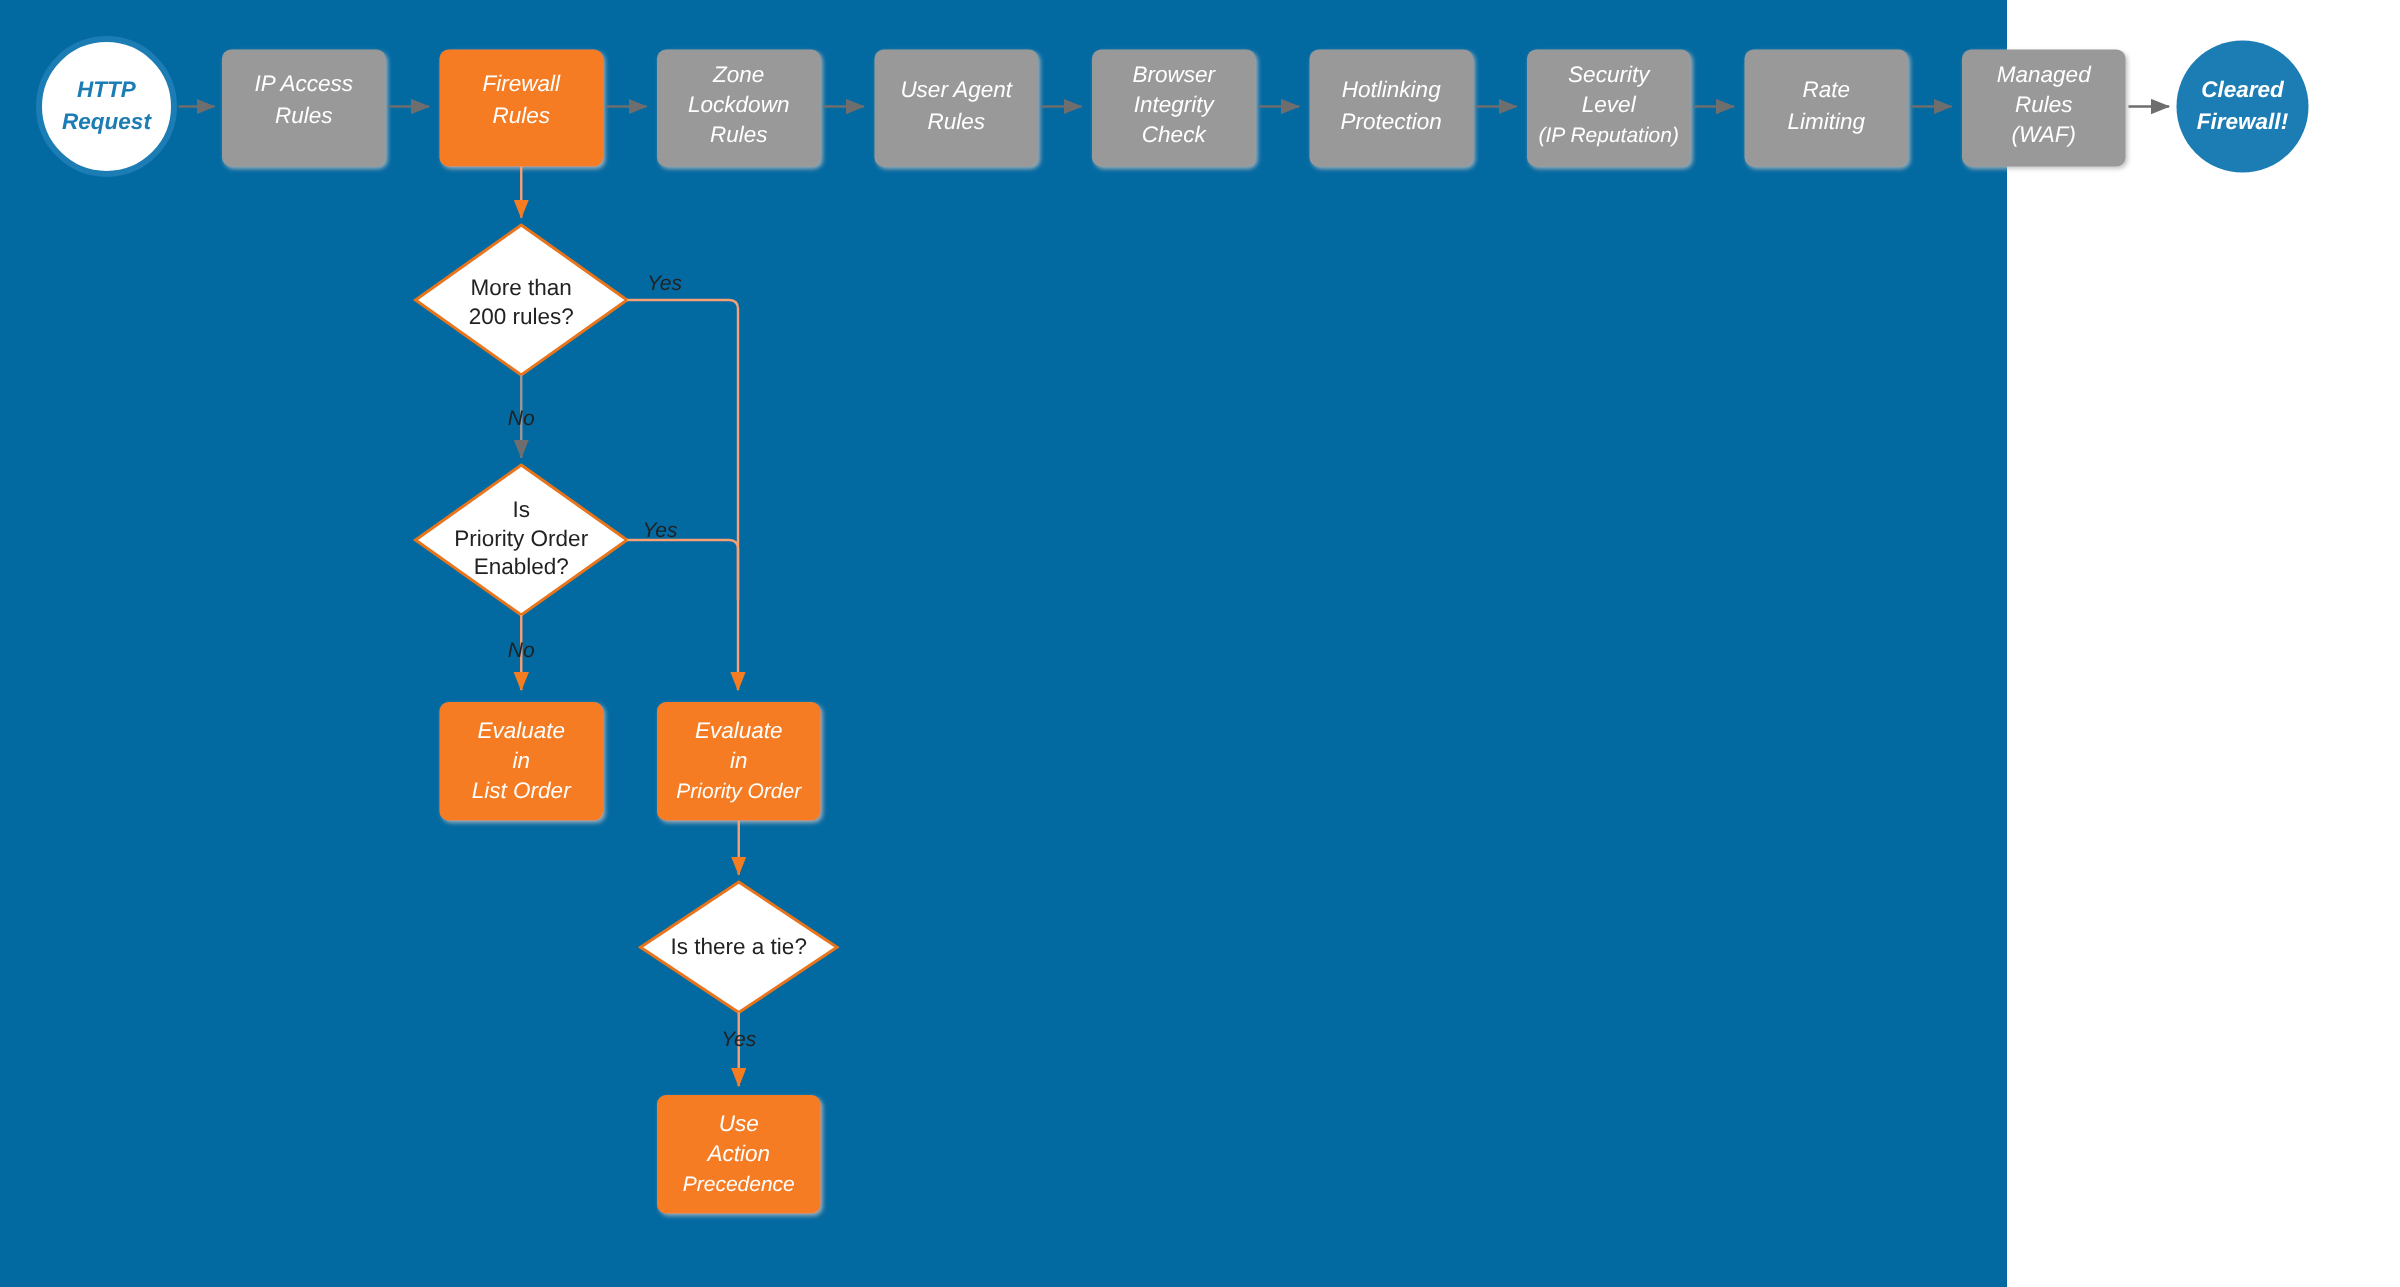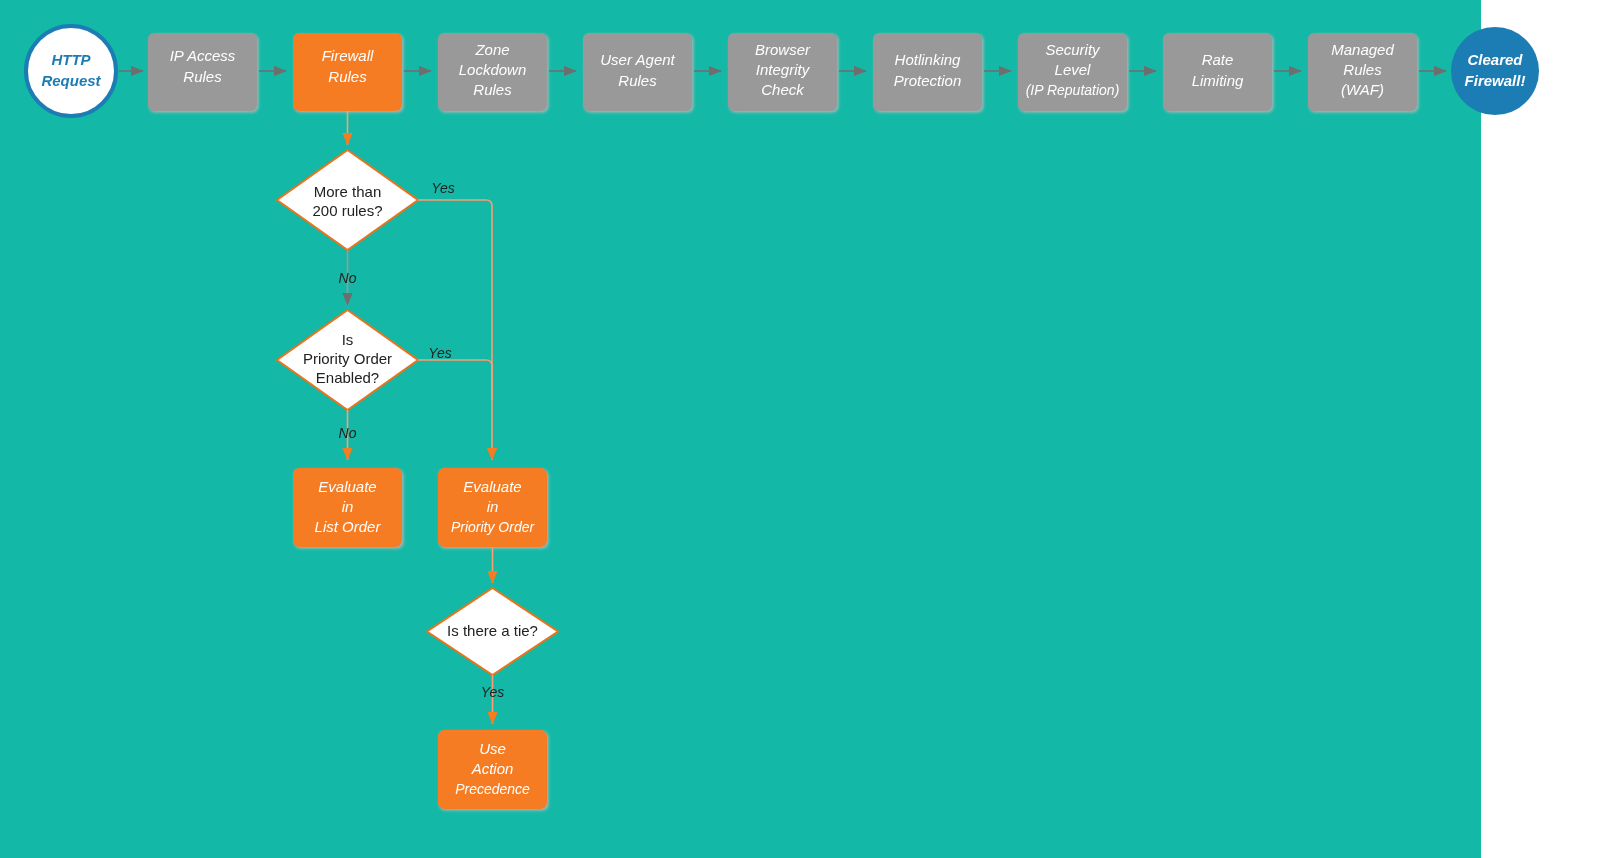--- a/index.html
+++ b/index.html
@@ -8,23 +8,23 @@
     background: #ffffff;
   }
   body {
     width: 1600px;
     height: 858px;
     overflow: hidden;
     font-family: "Liberation Sans", sans-serif;
   }
   #canvas {
     position: relative;
-    width: 1481px;
+    width: 1338px;
     height: 858px;
-    background: #14b8a6;
+    background: #0369a1;
   }
   svg.flow {
     position: absolute;
     left: 0;
     top: 0;
     width: 1600px;
     height: 858px;
   }
   .node-label {
     font-family: "Liberation Sans", sans-serif;

